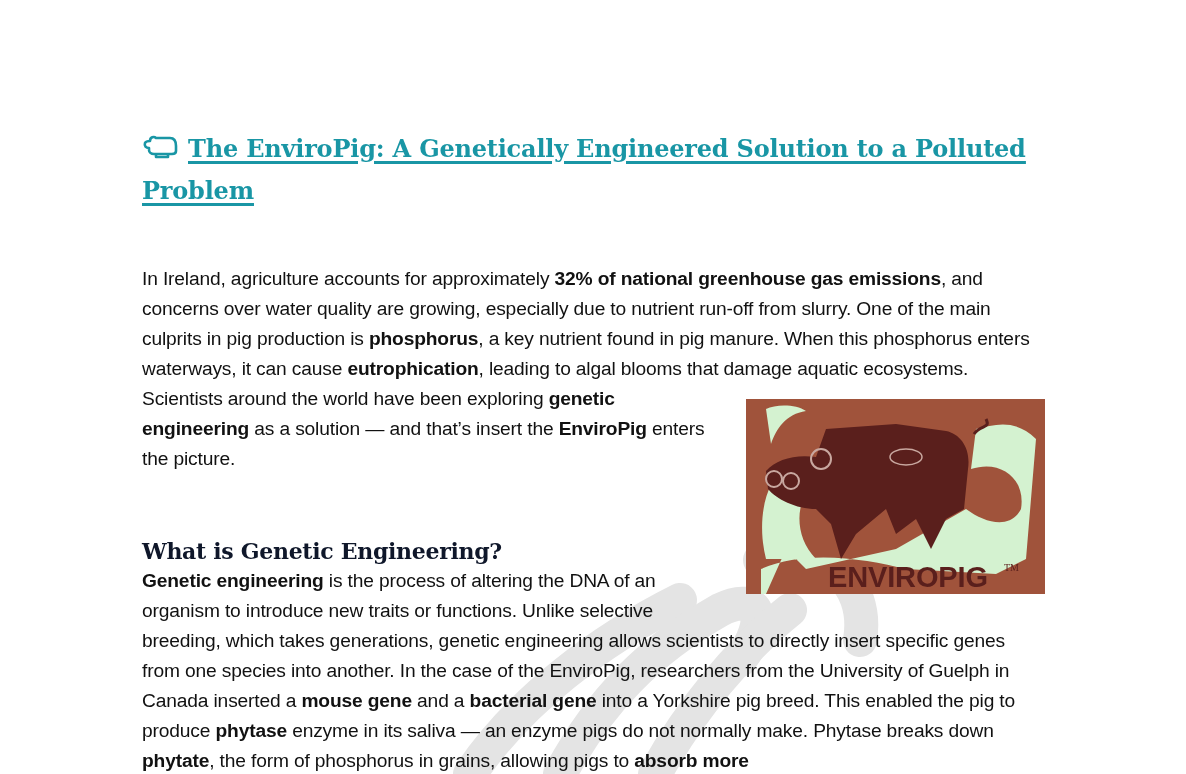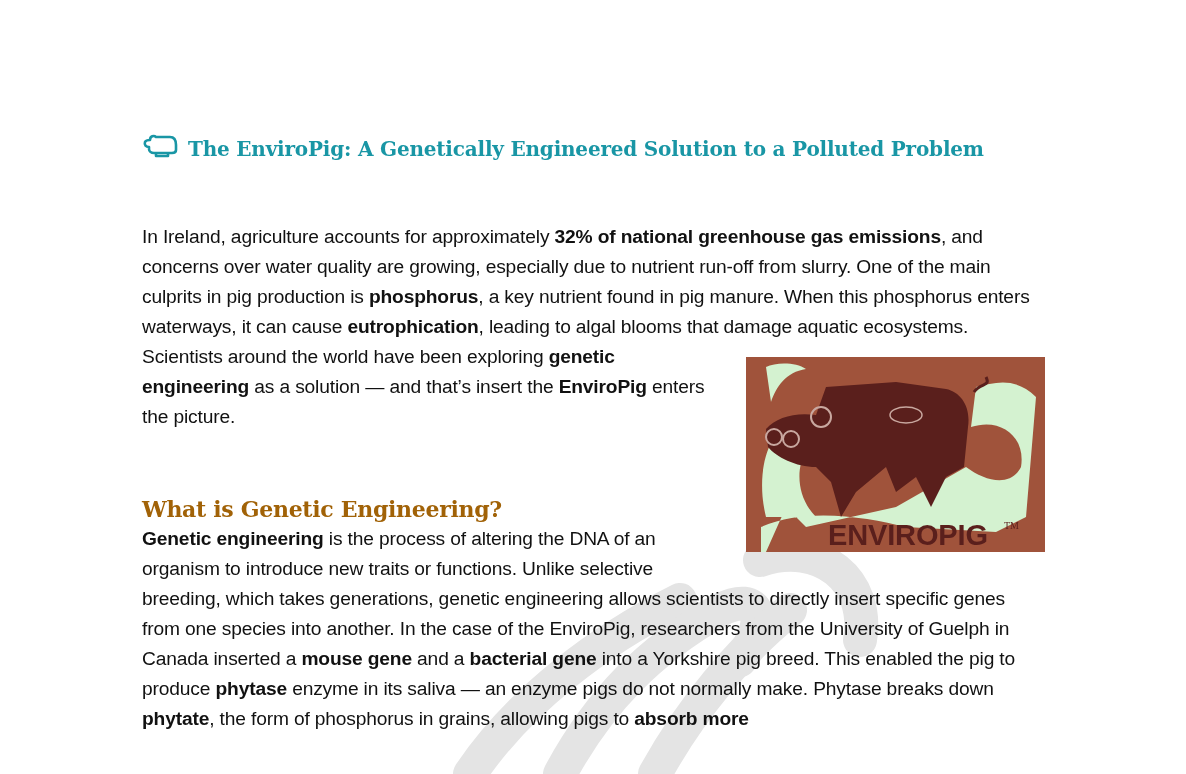--- a/index.html
+++ b/index.html
@@ -2,30 +2,30 @@
 <html><head>
 <meta charset="utf-8">
 <style>
   html, body { margin: 0; padding: 0; background: #ffffff; }
   body { width: 1186px; height: 774px; overflow: hidden; position: relative;
          font-family: "Liberation Sans", "DejaVu Sans", sans-serif; color: #111111; }
   .page { position: absolute; left: 0; top: 0; width: 1186px; height: 774px; }
   .watermark { position: absolute; left: 0; top: 0; width: 1186px; height: 774px; pointer-events: none; z-index: 0; }
   .content { position: absolute; left: 142px; top: 128px; width: 905px; z-index: 1; }
   .title { margin: 0; font-family: "DejaVu Serif", "Liberation Serif", serif; font-weight: bold;
-           font-size: 20px; line-height: 42px; color: #1996a5; 
+           font-size: 24px; line-height: 42px; color: #1996a5; text-decoration: underline;
            text-decoration-thickness: 3px; text-underline-offset: 4px; letter-spacing: -0.2px; }
   .title a { color: inherit; text-decoration: inherit; }
   .pig-icon { display: inline-block; width: 36px; height: 28px; vertical-align: -4px; margin-right: 10px; }
   .para { font-size: 19.2px; line-height: 30px; margin: 0; letter-spacing: -0.15px; }
   .p1 { margin-top: 52px; }
   .figure { float: right; width: 299px; height: 195px; margin: 15px 2px 6px 20px;
             position: relative; background: #a0533b; overflow: hidden; }
   .h2 { margin: 62px 0 0 0; font-family: "DejaVu Serif", "Liberation Serif", serif; font-weight: bold;
-        font-size: 22px; line-height: 30px; color: #a16207; letter-spacing: -0.3px; }
+        font-size: 22px; line-height: 30px; color: #0f172a; letter-spacing: -0.3px; }
   b { font-weight: bold; }
 </style>
 </head>
 <body>
 
 <div class="page">
 
   <svg class="watermark" viewBox="0 0 1186 774">
     <g fill="none" stroke="#e4e4e4" stroke-linecap="round" stroke-width="34">
       <path d="M470 774 C 520 700, 600 640, 680 600"></path>

